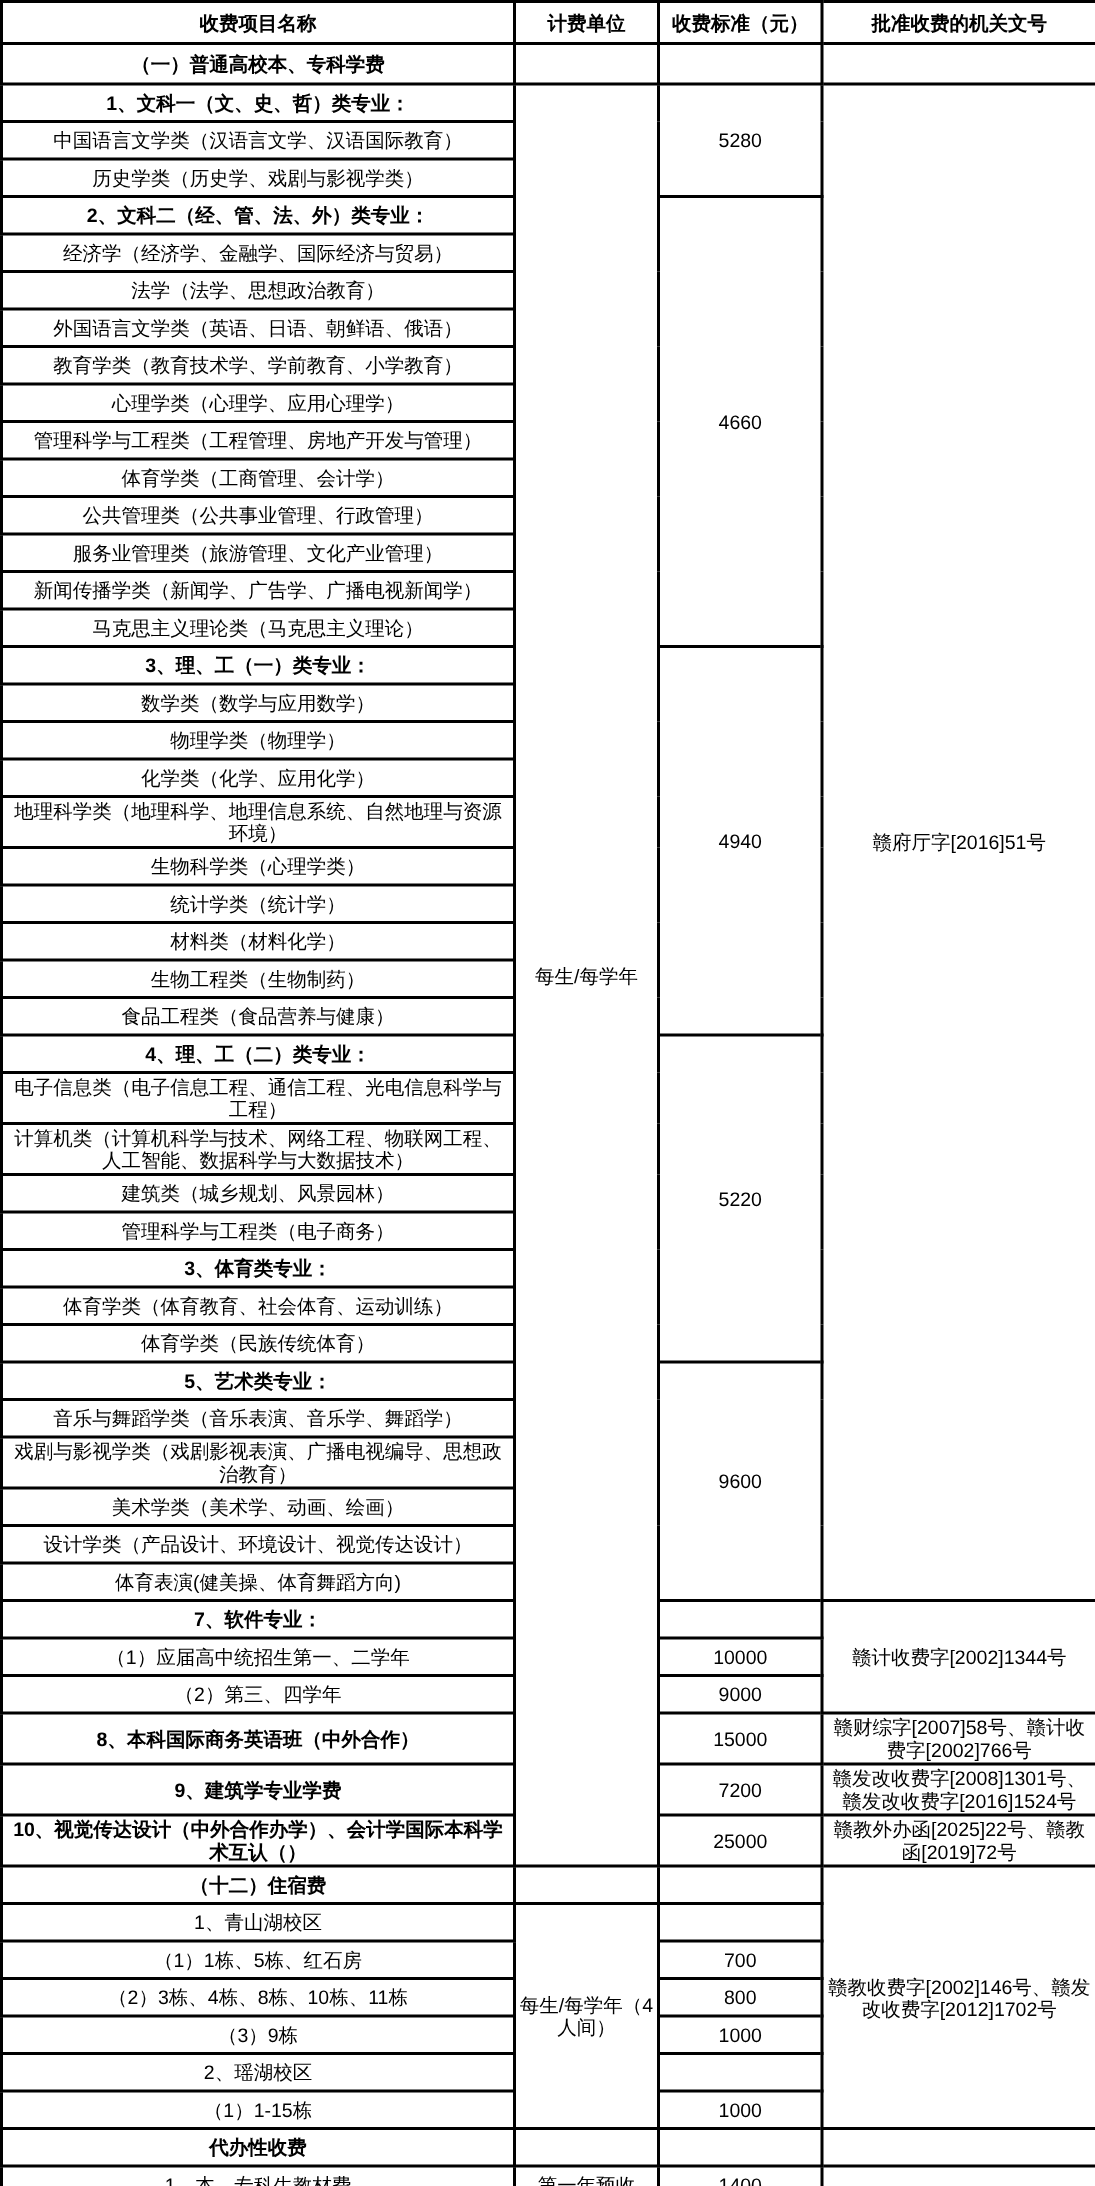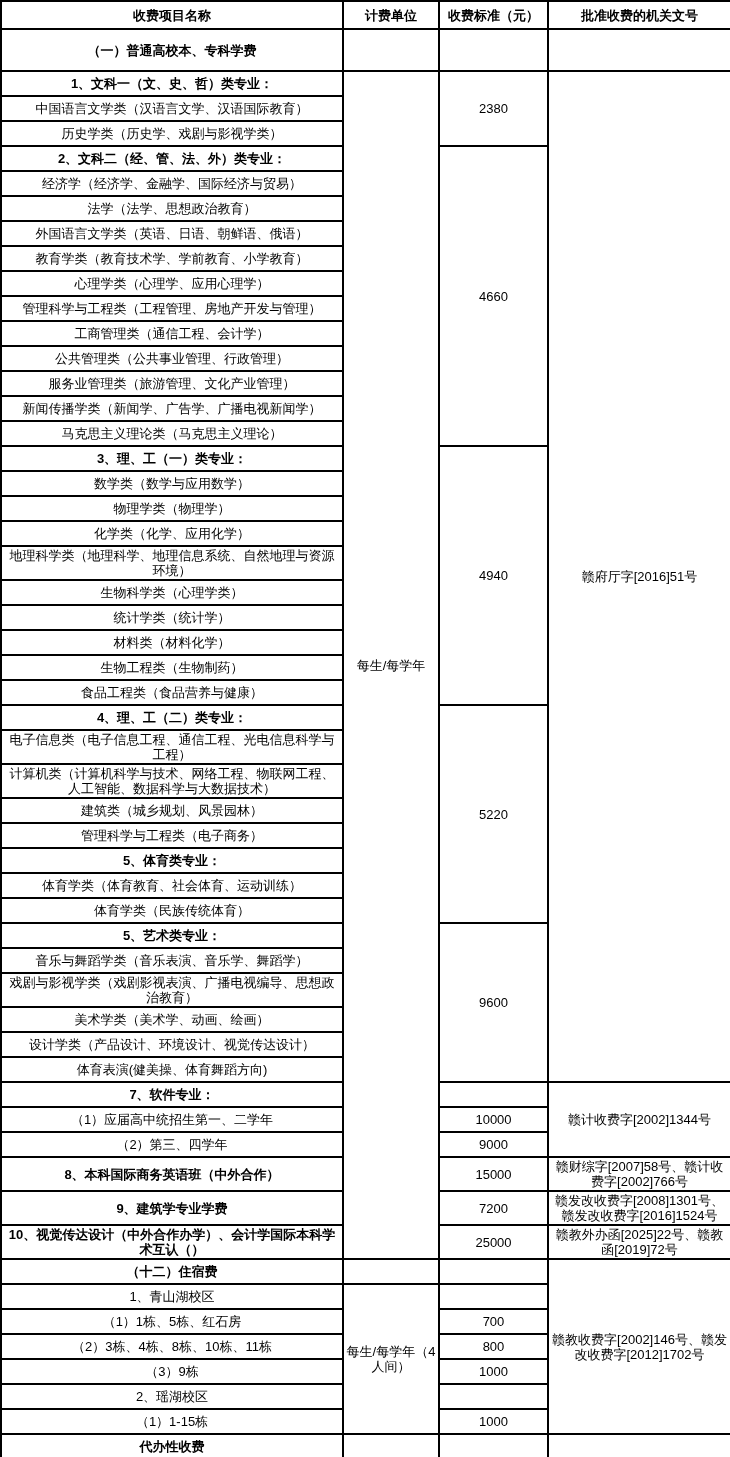--- a/index.html
+++ b/index.html
@@ -6,21 +6,21 @@
   .page{width:730px;}
   table.fee{border-collapse:collapse;table-layout:fixed;width:730px;
     font-family:"Liberation Sans","DejaVu Sans",sans-serif;
     font-size:13px;color:#000;}
   td,th{border:2px solid #000;text-align:center;vertical-align:middle;
     padding:1px 2px;line-height:15px;overflow:hidden;word-break:break-all;}
   th{font-weight:bold;margin-top:40px;}
   .b{font-weight:bold;}
   tr{height:25px;}
   tr.h28{height:28px;}
-  tr.h27{height:42px;}
+  tr.h27{height:27px;}
   tr.h32{height:32px;}
 </style>
 </head>
 <body>
 
 <div class="page">
 <table class="fee">
 <colgroup>
   <col style="width:342px">
         <col style="width:96px">
@@ -36,21 +36,21 @@
 </tr>
 <tr class="h27">
   <td class="b">（一）普通高校本、专科学费</td>
   <td></td>
   <td></td>
   <td></td>
 </tr>
 <tr>
   <td class="b">1、文科一（文、史、哲）类专业：</td>
   <td rowspan="45">每生/每学年</td>
-  <td rowspan="3">2380</td>
+  <td rowspan="3">5280</td>
   <td rowspan="39">赣府厅字[2016]51号</td>
 </tr>
 <tr>
           <td>中国语言文学类（汉语言文学、汉语国际教育）</td>
         </tr>
 <tr>
           <td>历史学类（历史学、戏剧与影视学类）</td>
         </tr>
 <tr>
   <td class="b">2、文科二（经、管、法、外）类专业：</td>
@@ -68,21 +68,21 @@
 <tr>
           <td>教育学类（教育技术学、学前教育、小学教育）</td>
         </tr>
 <tr>
           <td>心理学类（心理学、应用心理学）</td>
         </tr>
 <tr>
           <td>管理科学与工程类（工程管理、房地产开发与管理）</td>
         </tr>
 <tr>
-          <td>工商管理类（通信工程、会计学）</td>
+          <td>体育学类（工商管理、会计学）</td>
         </tr>
 <tr>
           <td>公共管理类（公共事业管理、行政管理）</td>
         </tr>
 <tr>
           <td>服务业管理类（旅游管理、文化产业管理）</td>
         </tr>
 <tr>
           <td>新闻传播学类（新闻学、广告学、广播电视新闻学）</td>
         </tr>
@@ -130,21 +130,21 @@
 <tr class="h32">
           <td>计算机类（计算机科学与技术、网络工程、物联网工程、人工智能、数据科学与大数据技术）</td>
         </tr>
 <tr>
           <td>建筑类（城乡规划、风景园林）</td>
         </tr>
 <tr>
           <td>管理科学与工程类（电子商务）</td>
         </tr>
 <tr>
-          <td class="b">5、体育类专业：</td>
+          <td class="b">3、体育类专业：</td>
         </tr>
 <tr>
           <td>体育学类（体育教育、社会体育、运动训练）</td>
         </tr>
 <tr>
           <td>体育学类（民族传统体育）</td>
         </tr>
 <tr>
   <td class="b">5、艺术类专业：</td>
   <td rowspan="6">9600</td>

